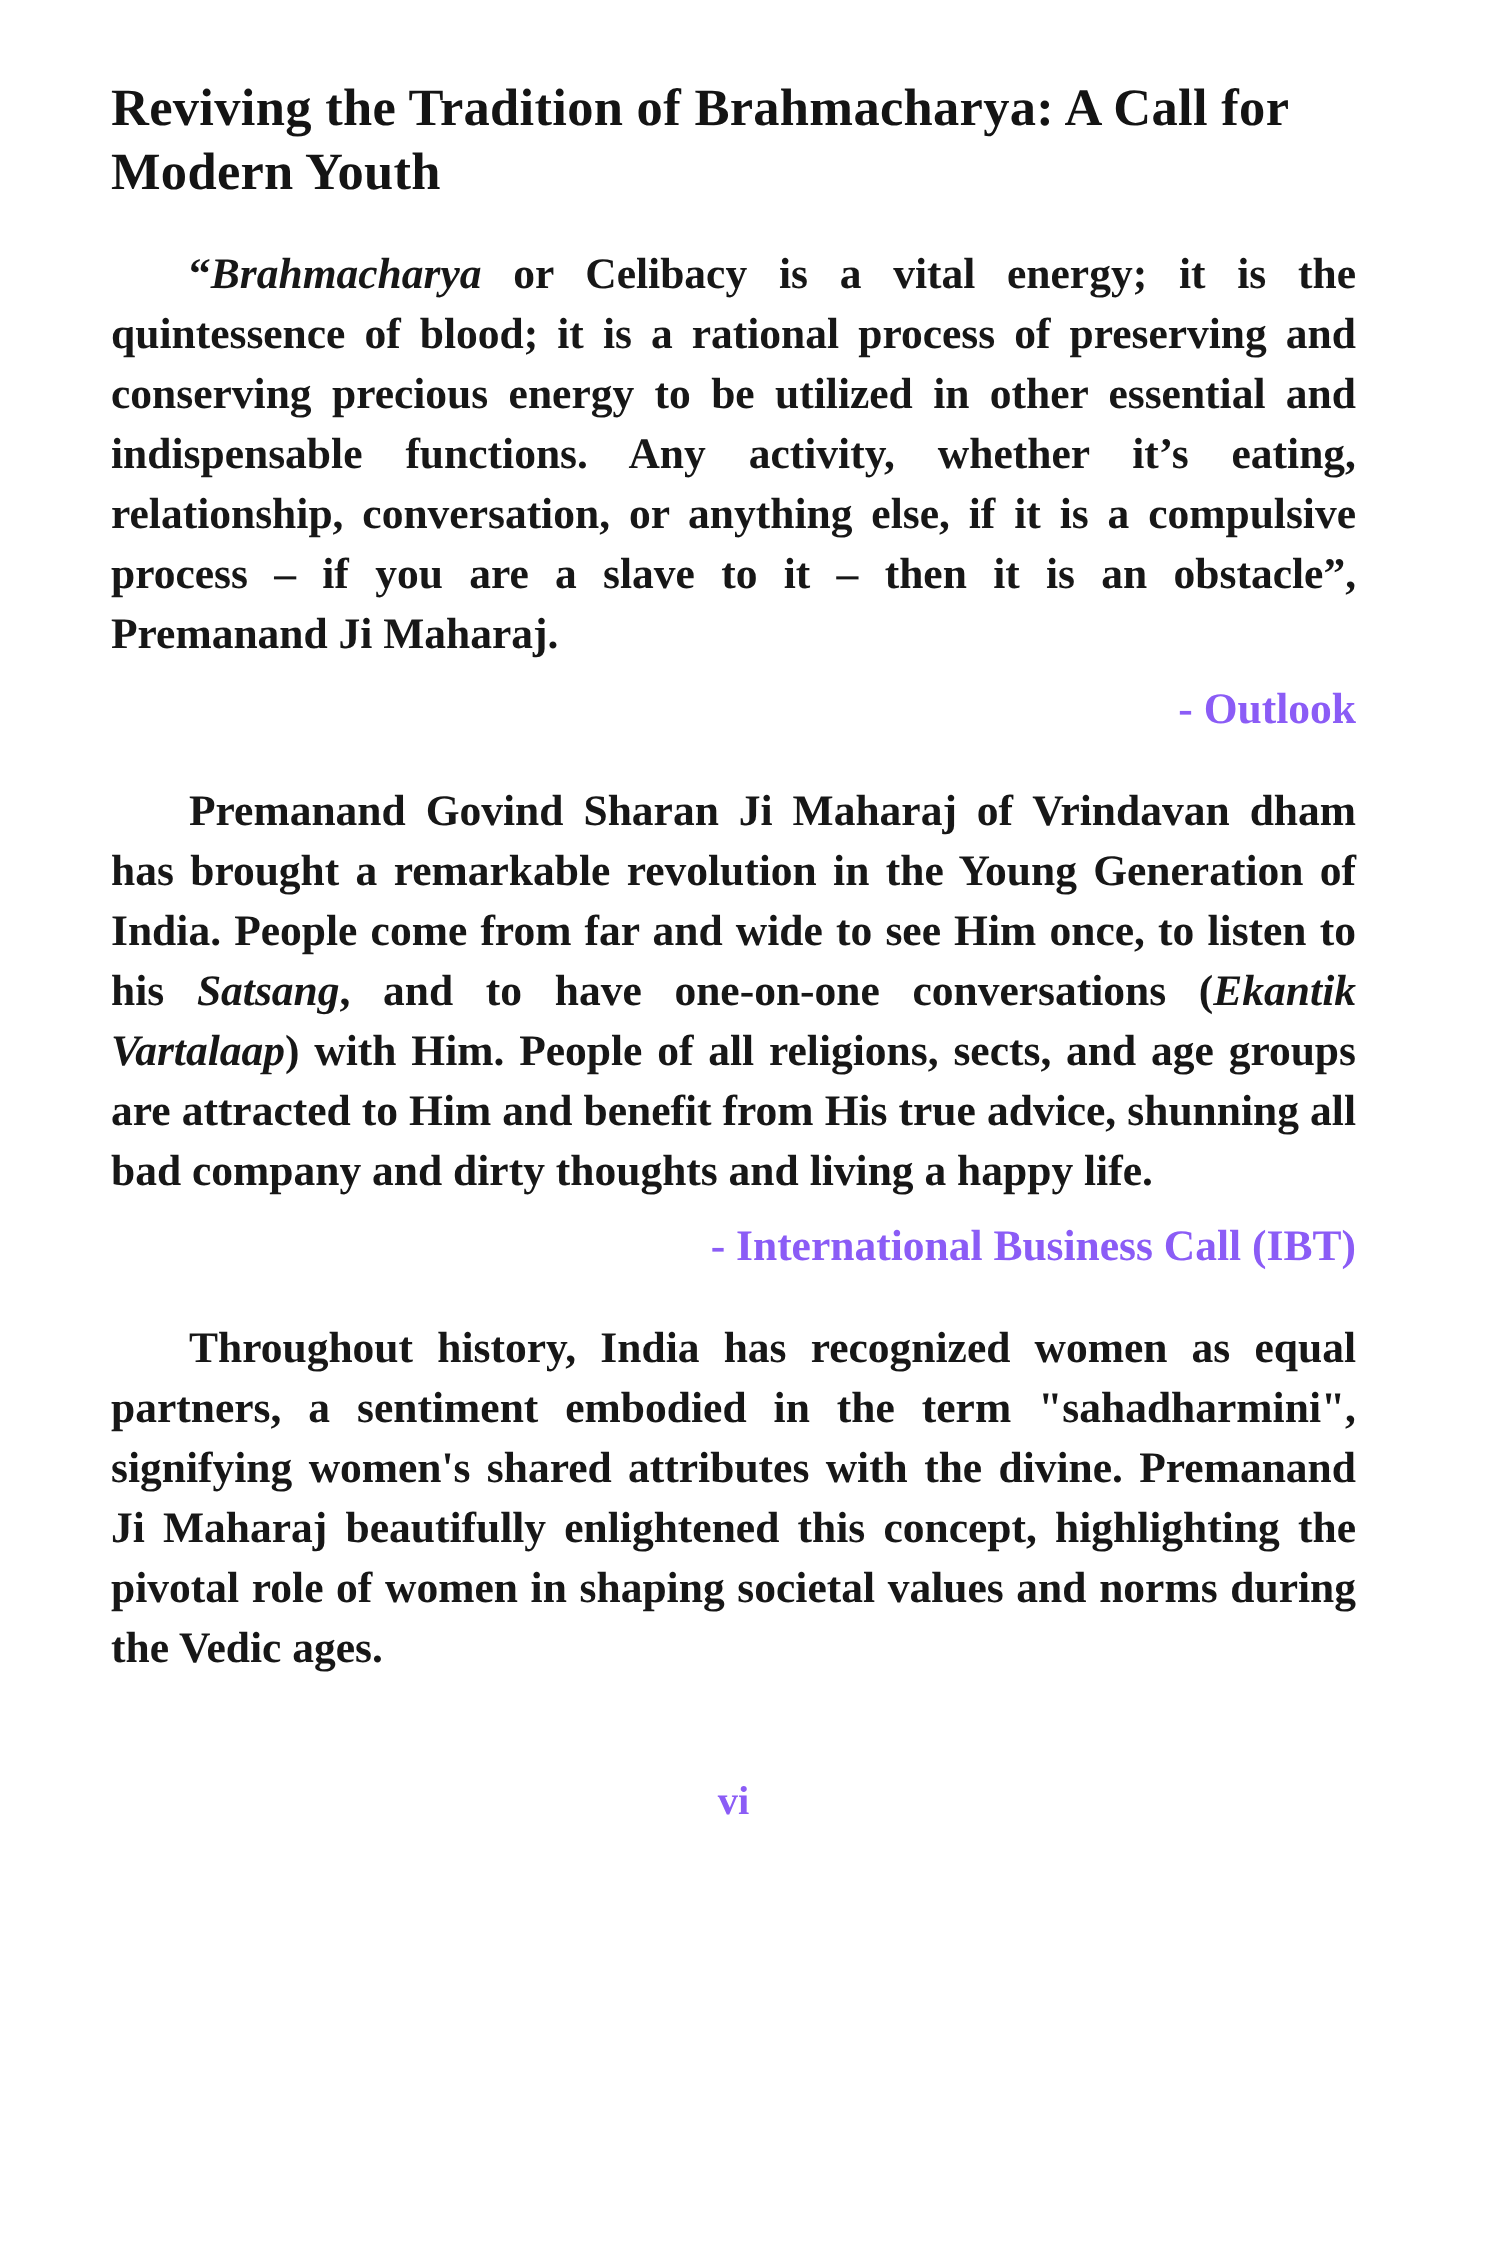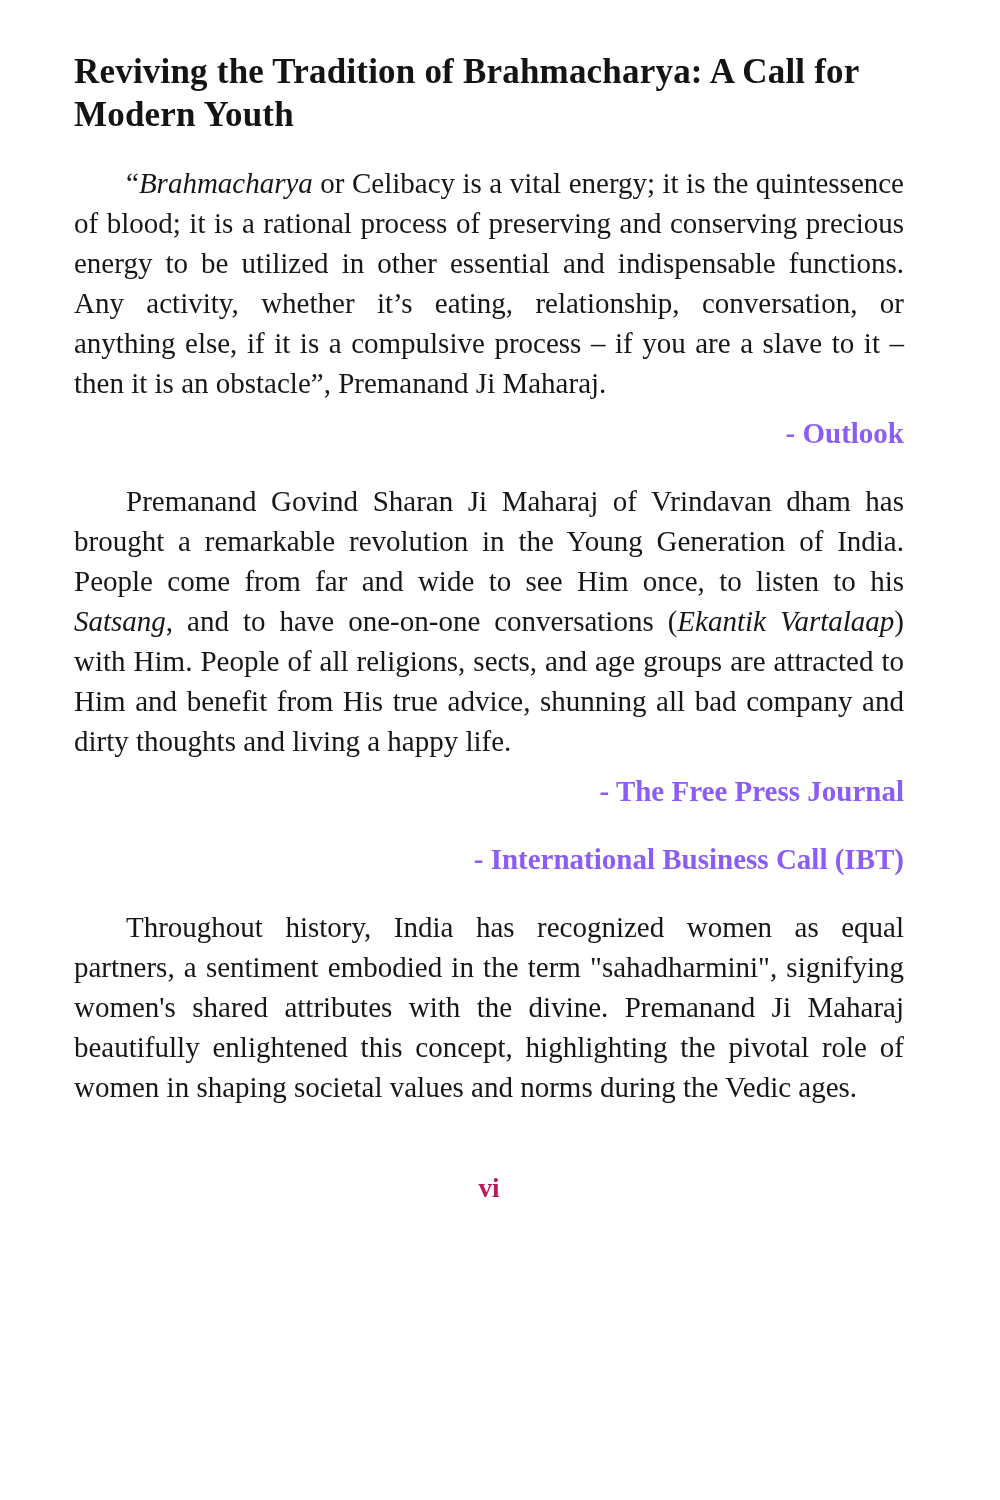--- a/index.html
+++ b/index.html
@@ -27,54 +27,54 @@
     letter-spacing: 0.2px;
     color: #141414;
   }
   .body-para {
     font-size: 29px;
     line-height: 40px;
     text-align: justify;
     text-justify: inter-word;
     text-indent: 52px;
     margin: 0;
+    font-weight: bold;
   }
   .body-para .it {
     font-style: italic;
   }
   .attribution {
     font-size: 29px;
     line-height: 40px;
     font-weight: bold;
     text-align: right;
     margin: 10px 0 28px 0;
     color: #8b5cf6;
   }
   .folio {
     text-align: center;
     font-weight: bold;
     font-size: 27px;
     margin-top: 66px;
-    color: #be185d;
+    color: #8b5cf6;
   }
 </style>
 </head>
 <body>
 
 <div class="page">
 
   <h1 class="title">Reviving the Tradition of Brahmacharya: A Call for Modern Youth</h1>
 
   <p class="body-para"><span>“</span><span class="it">Brahmacharya</span><span> or Celibacy is a vital energy; it is the quintessence of blood; it is a rational process of preserving and conserving precious energy to be utilized in other essential and indispensable functions. Any activity, whether it’s eating, relationship, conversation, or anything else, if it is a compulsive process – if you are a slave to it – then it is an obstacle”, Premanand Ji Maharaj.</span></p>
 
   <p class="attribution">- Outlook</p>
 
   <p class="body-para"><span>Premanand Govind Sharan Ji Maharaj of Vrindavan dham has brought a remarkable revolution in the Young Generation of India. People come from far and wide to see Him once, to listen to his </span><span class="it">Satsang</span><span>, and to have one-on-one conversations (</span><span class="it">Ekantik Vartalaap</span><span>) with Him. People of all religions, sects, and age groups are attracted to Him and benefit from His true advice, shunning all bad company and dirty thoughts and living a happy life.</span></p>
 
-  <p class="attribution">- The Free Press Journal</p>
 
 
   <p class="attribution">- International Business Call (IBT)</p>
 
   <p class="body-para"><span>Throughout history, India has recognized women as equal partners, a sentiment embodied in the term "sahadharmini", signifying women's shared attributes with the divine. Premanand Ji Maharaj beautifully enlightened this concept, highlighting the pivotal role of women in shaping societal values and norms during the Vedic ages.</span></p>
 
 
   <div class="folio">vi</div>
 
 </div>

